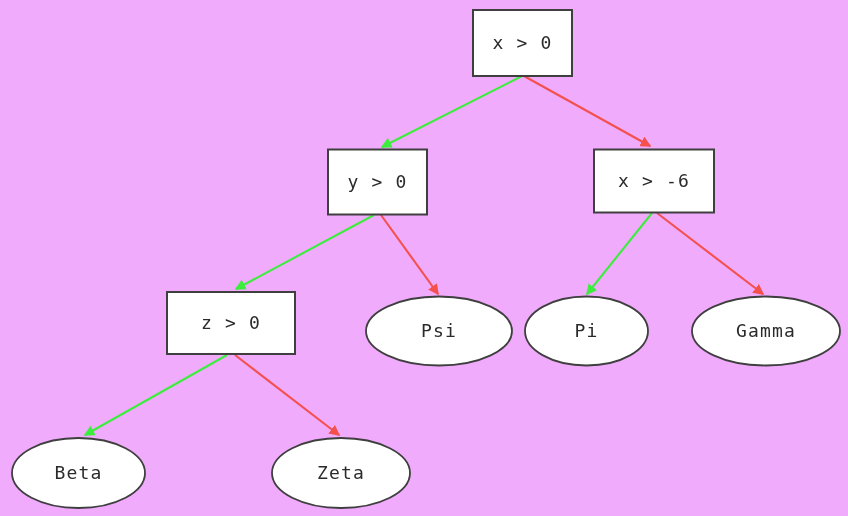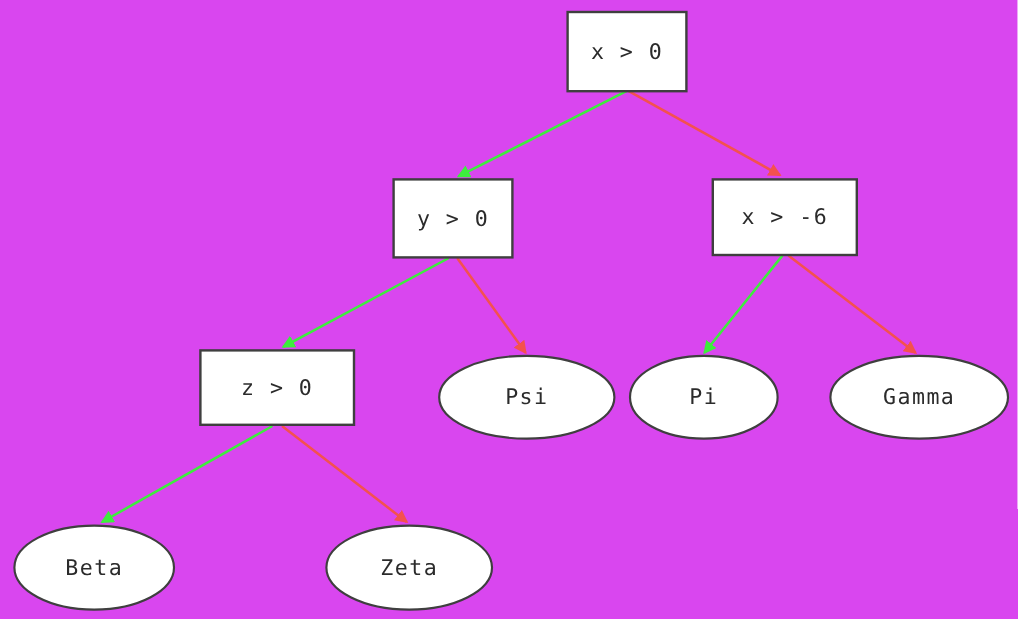--- a/index.html
+++ b/index.html
@@ -4,21 +4,21 @@
 <style>
   html, body {
     margin: 0;
     padding: 0;
     background: #ffffff;
   }
   #diagram-root {
     position: relative;
     width: 848px;
     height: 516px;
-    background: #d946ef;
+    background: #f0abfc;
     overflow: hidden;
     font-family: "DejaVu Sans Mono", monospace;
   }
   svg#tree-svg {
     display: block;
     width: 848px;
     height: 516px;
   }
   .node-shape {
     fill: #ffffff;

